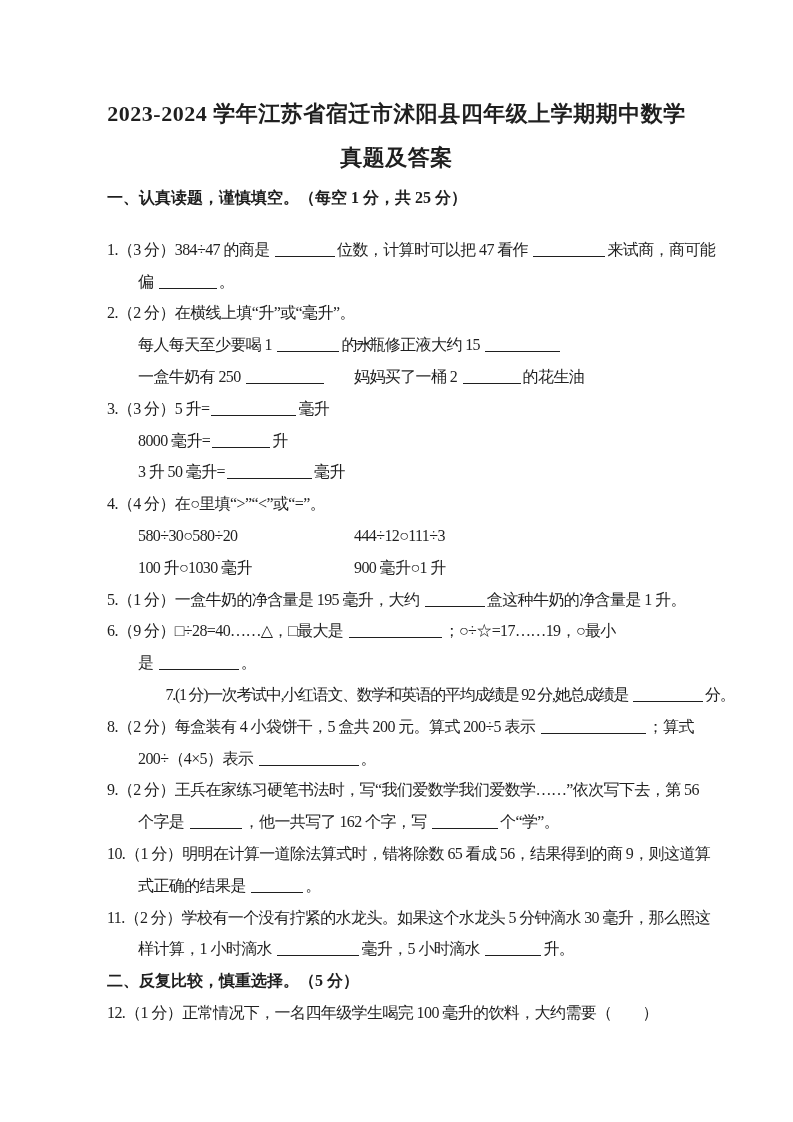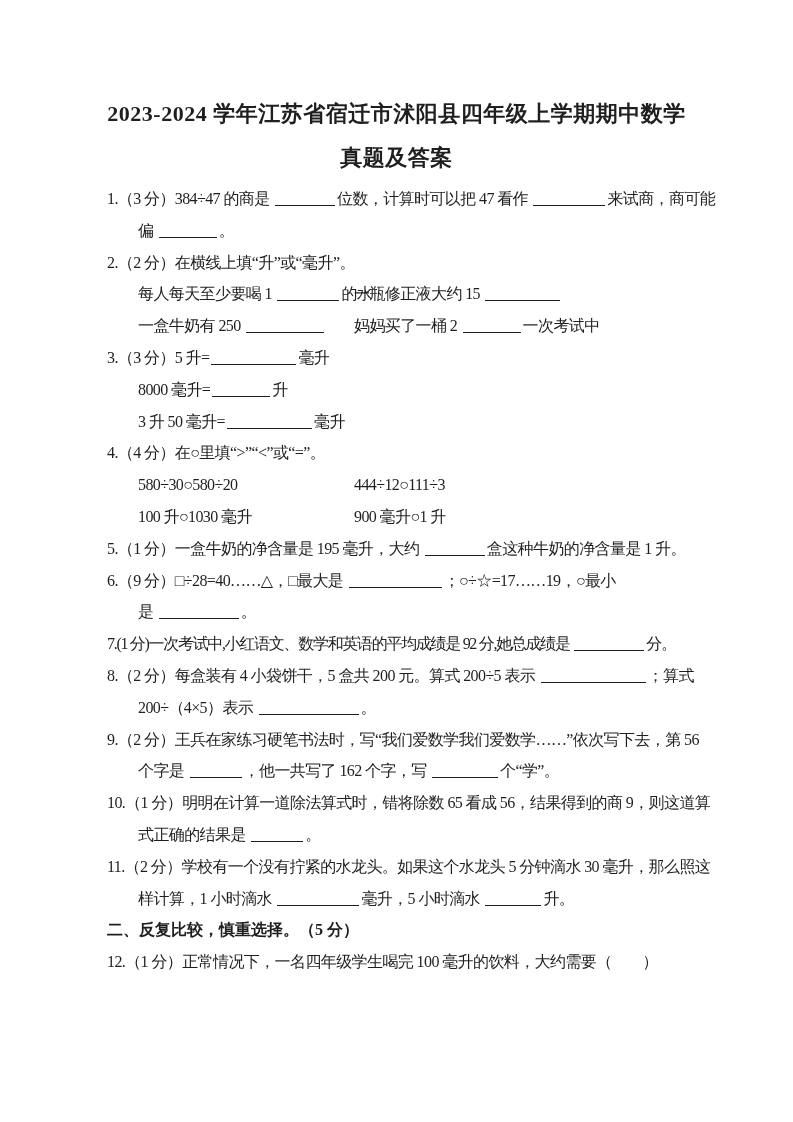--- a/index.html
+++ b/index.html
@@ -29,42 +29,43 @@
   }
   .line {
     position: relative;
     height: 31.8px;
     line-height: 31.8px;
     white-space: nowrap;
     letter-spacing: -0.6px;
   }
   .line.bold { font-weight: bold; letter-spacing: 0; }
   .line.indent { padding-left: 31px; }
-  .line.tight { letter-spacing: -1.3px; }
+  .line.tight { letter-spacing: -1.3px; text-align: center; }
   .col2 { position: absolute; left: 247px; top: 0; }
   .blank {
     display: inline-block;
     border-bottom: 1.3px solid #1f1f1f;
     height: 14px;
     vertical-align: -2px;
     margin: 0 2px;
   }
 </style>
 </head>
 <body>
 
 <div class="page">
   <div class="title-line">2023-2024 学年江苏省宿迁市沭阳县四年级上学期期中数学</div>
   <div class="title-line">真题及答案</div>
   <div class="doc-body" id="doc-body">
-      <div class="line" style="margin-top: 3px;"><span>1.（3 分）384÷47 的商是 </span><span class="blank" style="width: 60px;"></span><span>位数，计算时可以把 47 看作 </span><span class="blank" style="width: 72px;"></span><span>来试商，商可能</span></div>
+      <div class="line bold"><span>一、认真读题，谨慎填空。（每空 1 分，共 25 分）</span></div>
+      <div class="line" style="margin-top: 20px;"><span>1.（3 分）384÷47 的商是 </span><span class="blank" style="width: 60px;"></span><span>位数，计算时可以把 47 看作 </span><span class="blank" style="width: 72px;"></span><span>来试商，商可能</span></div>
       <div class="line indent"><span>偏 </span><span class="blank" style="width: 58px;"></span><span>。</span></div>
       <div class="line"><span>2.（2 分）在横线上填“升”或“毫升”。</span></div>
       <div class="line indent"><span>每人每天至少要喝 1 </span><span class="blank" style="width: 62px;"></span><span>的水</span><span class="col2"><span>一瓶修正液大约 15 </span><span class="blank" style="width: 75px;"></span></span></div>
-      <div class="line indent"><span>一盒牛奶有 250 </span><span class="blank" style="width: 78px;"></span><span class="col2"><span>妈妈买了一桶 2 </span><span class="blank" style="width: 58px;"></span><span>一次考试中</span></span></div>
+      <div class="line indent"><span>一盒牛奶有 250 </span><span class="blank" style="width: 78px;"></span><span class="col2"><span>妈妈买了一桶 2 </span><span class="blank" style="width: 58px;"></span><span>的花生油</span></span></div>
       <div class="line"><span>3.（3 分）5 升=</span><span class="blank" style="width: 85px;"></span><span>毫升</span></div>
       <div class="line indent"><span>8000 毫升=</span><span class="blank" style="width: 58px;"></span><span>升</span></div>
       <div class="line indent"><span>3 升 50 毫升=</span><span class="blank" style="width: 85px;"></span><span>毫升</span></div>
       <div class="line"><span>4.（4 分）在○里填“&gt;”“&lt;”或“=”。</span></div>
       <div class="line indent"><span>580÷30○580÷20</span><span class="col2"><span>444÷12○111÷3</span></span></div>
       <div class="line indent"><span>100 升○1030 毫升</span><span class="col2"><span>900 毫升○1 升</span></span></div>
       <div class="line"><span>5.（1 分）一盒牛奶的净含量是 195 毫升，大约 </span><span class="blank" style="width: 60px;"></span><span>盒这种牛奶的净含量是 1 升。</span></div>
       <div class="line"><span>6.（9 分）□÷28=40……△，□最大是 </span><span class="blank" style="width: 93px;"></span><span>；○÷☆=17……19，○最小</span></div>
       <div class="line indent"><span>是 </span><span class="blank" style="width: 80px;"></span><span>。</span></div>
       <div class="line tight"><span>7.(1 分)一次考试中,小红语文、数学和英语的平均成绩是 92 分,她总成绩是 </span><span class="blank" style="width: 70px;"></span><span>分。</span></div>

